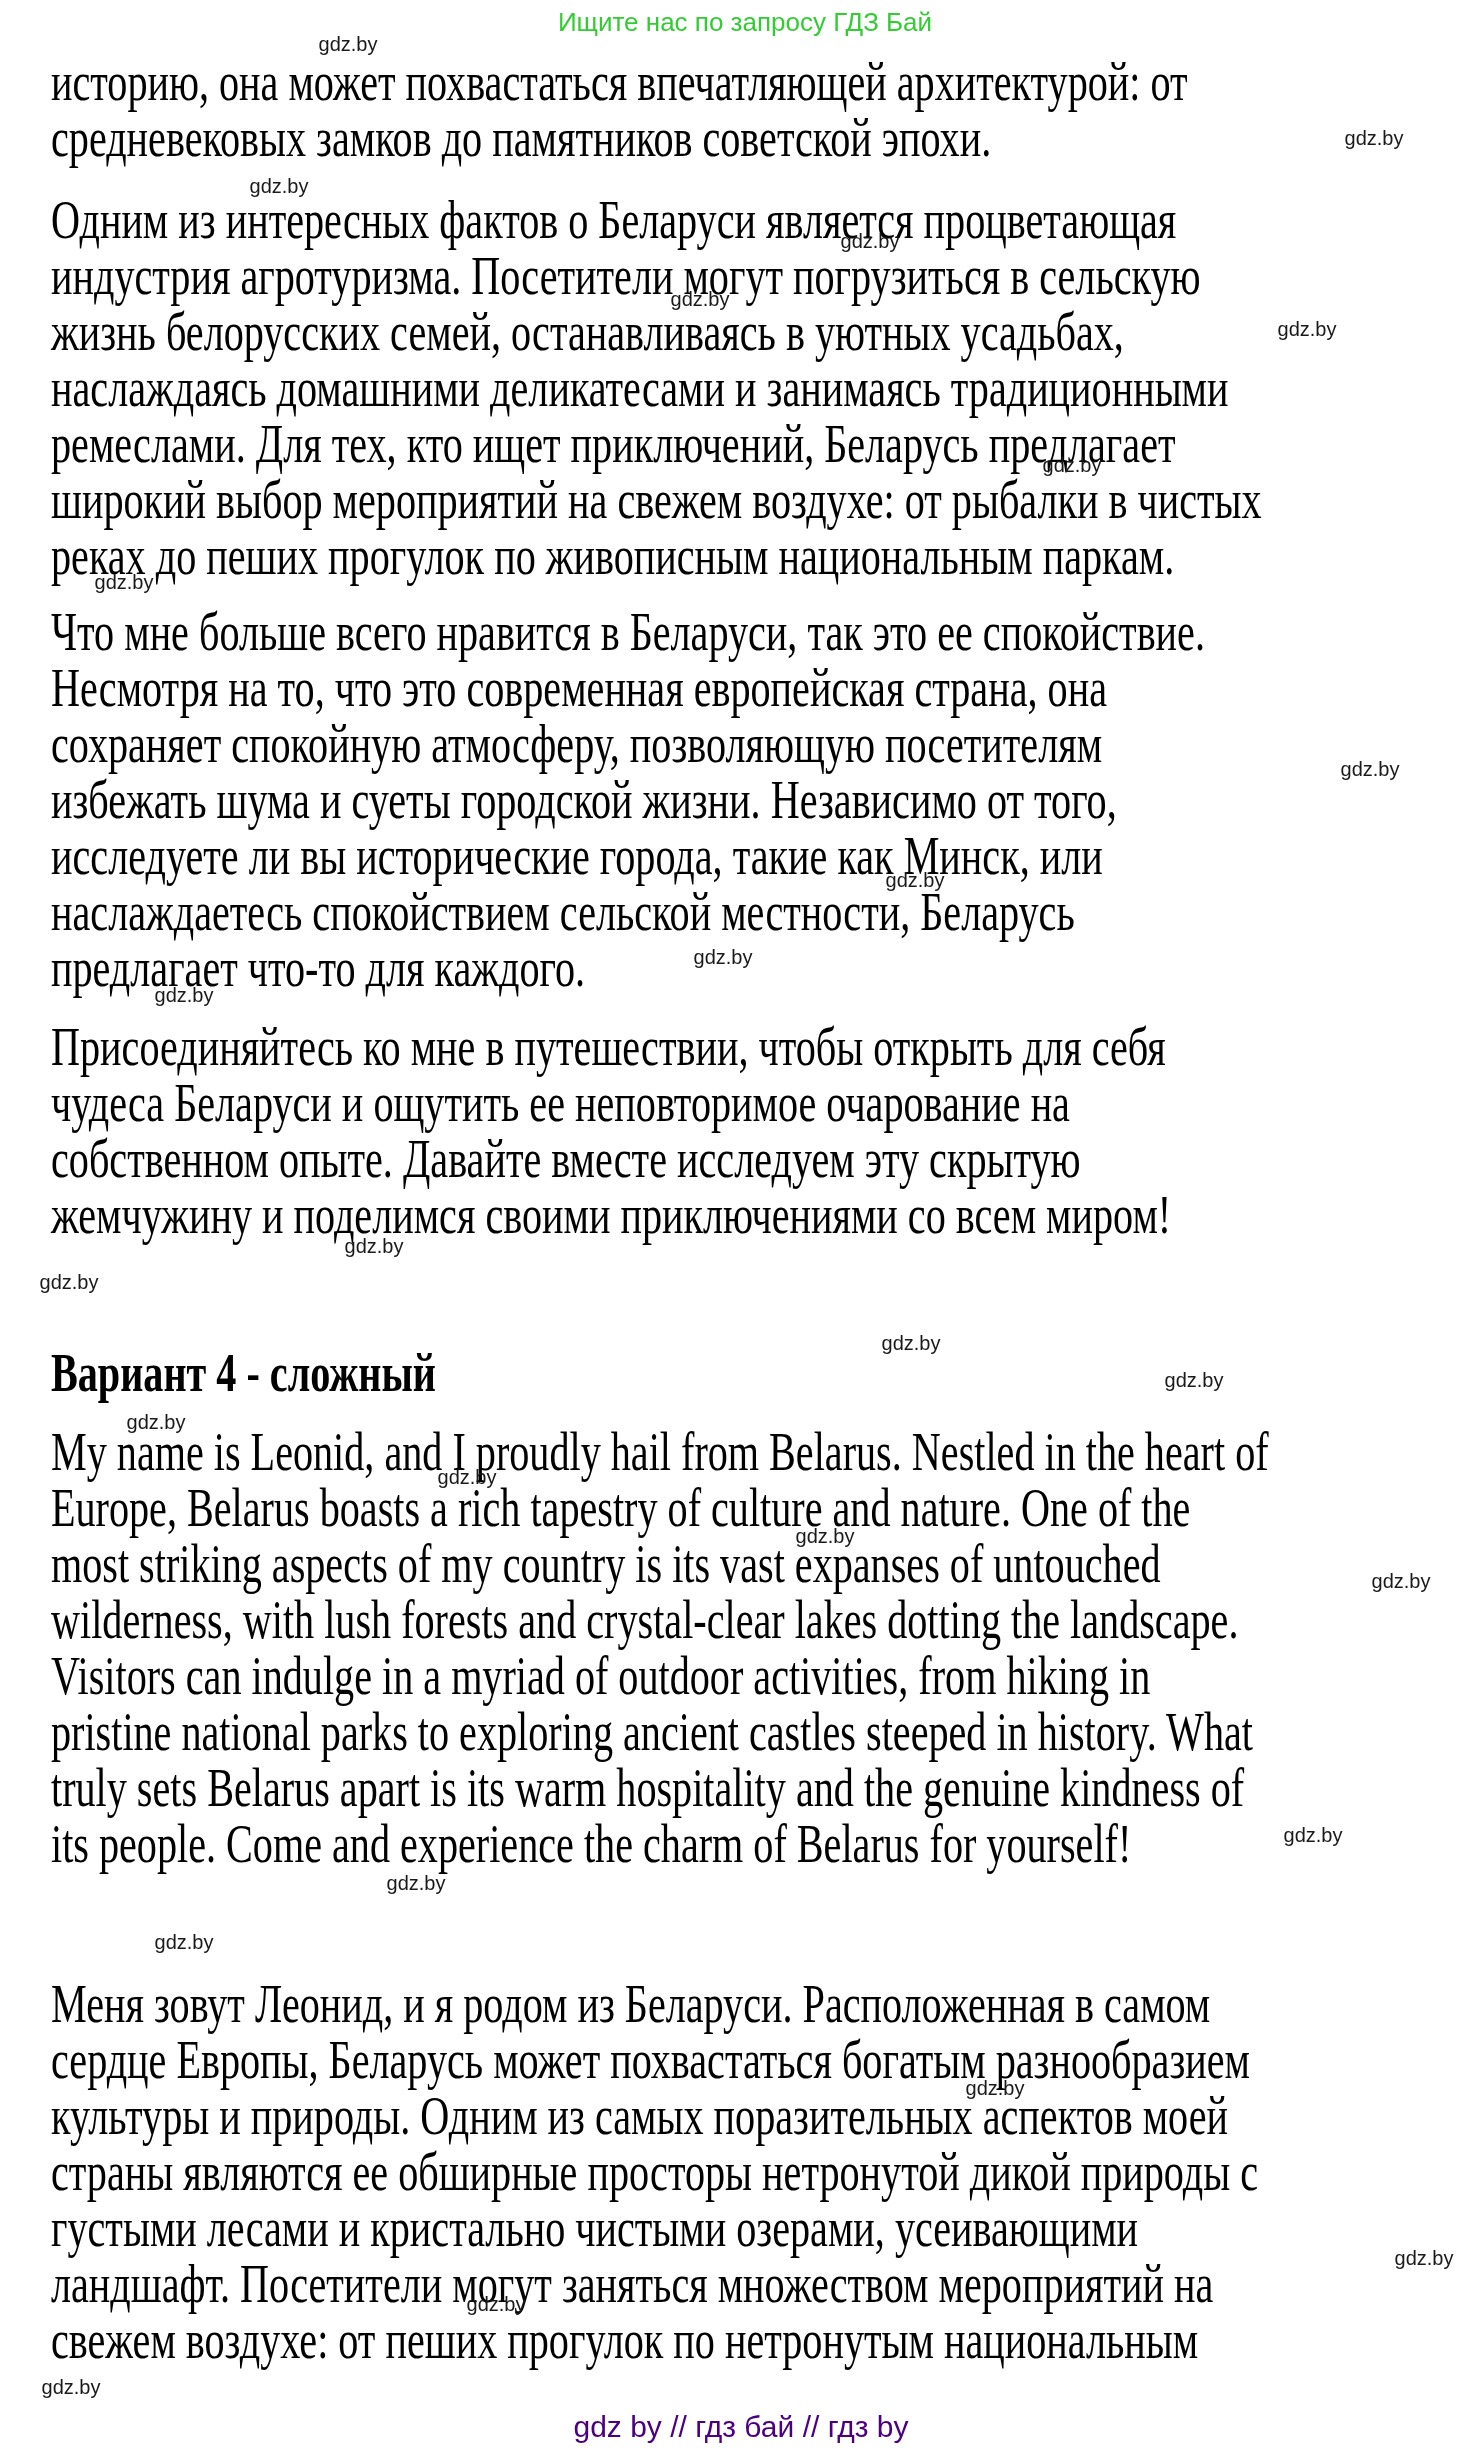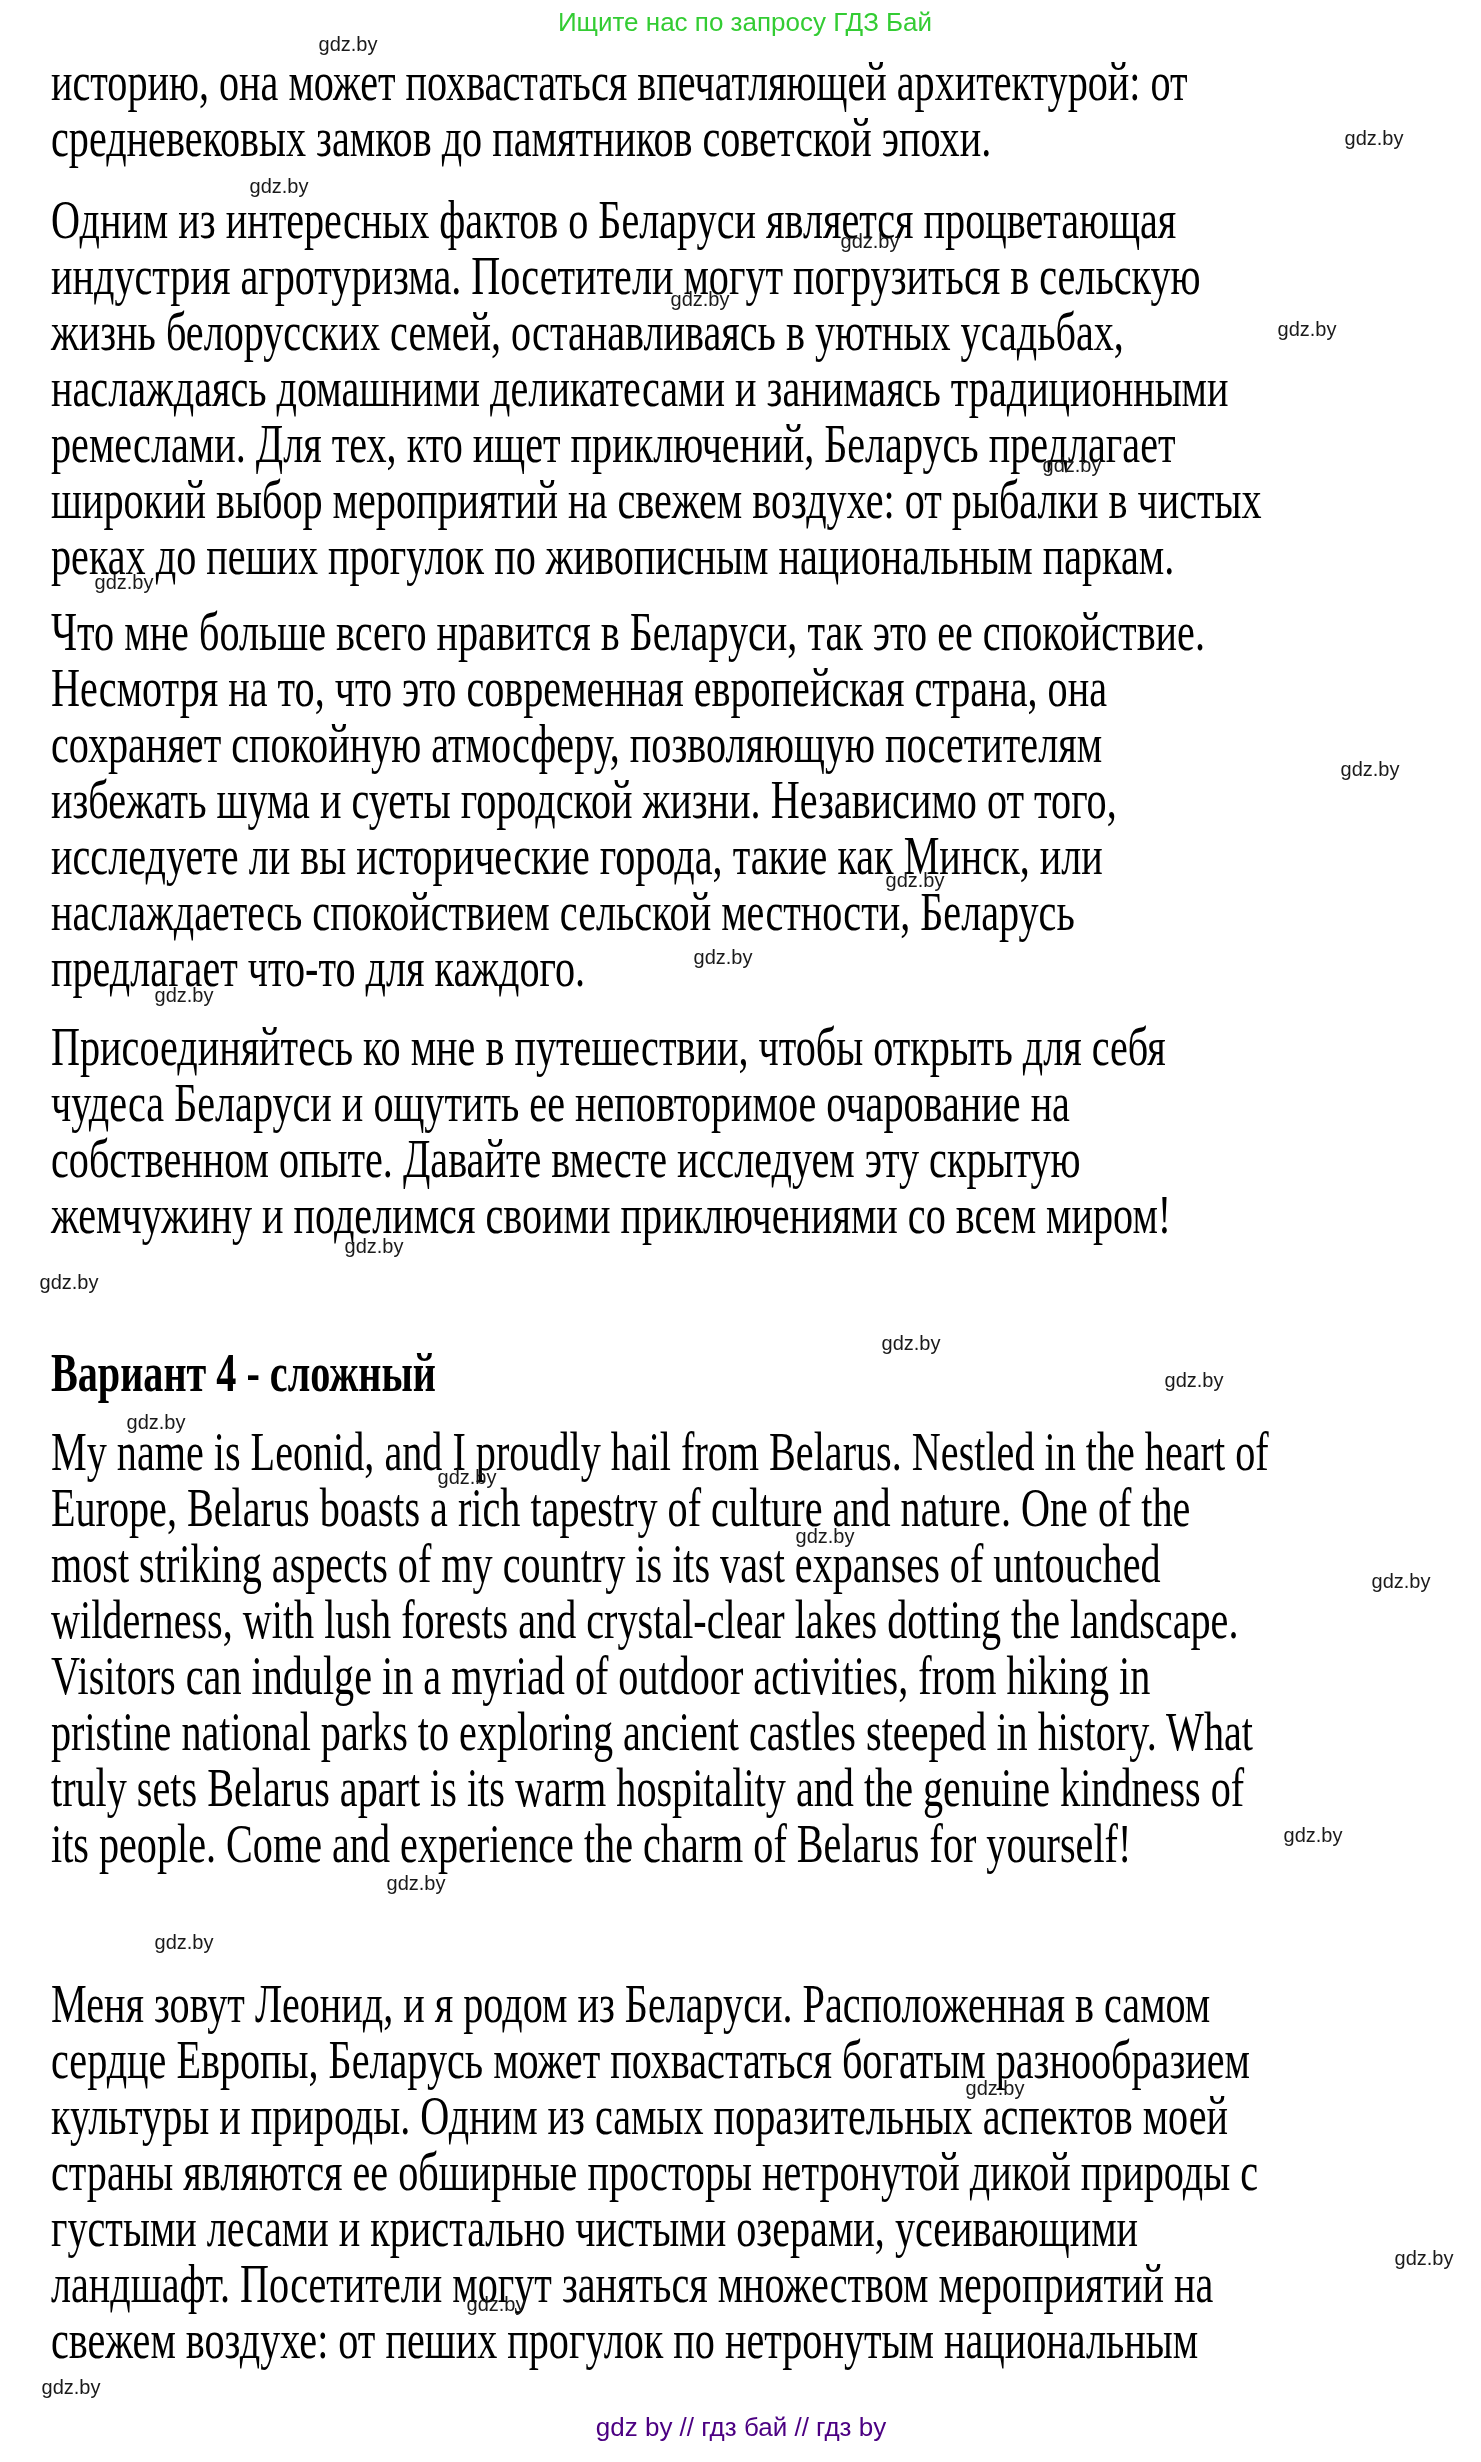--- a/index.html
+++ b/index.html
@@ -42,21 +42,21 @@
     font-size: 20px;
     color: #1a1a1a;
     white-space: nowrap;
   }
   .page-footer {
     position: absolute;
     top: 2410px; left: 0;
     width: 1482px;
     text-align: center;
     font-family: "Liberation Sans", sans-serif;
-    font-size: 26px;
+    font-size: 30px;
     line-height: 34px;
     color: #4b0082;
   }
 </style>
 </head>
 <body>
 
 <div class="page">
 
   <div class="promo-header" style="color: rgb(51, 204, 51);">Ищите нас по запросу ГДЗ Бай</div>

